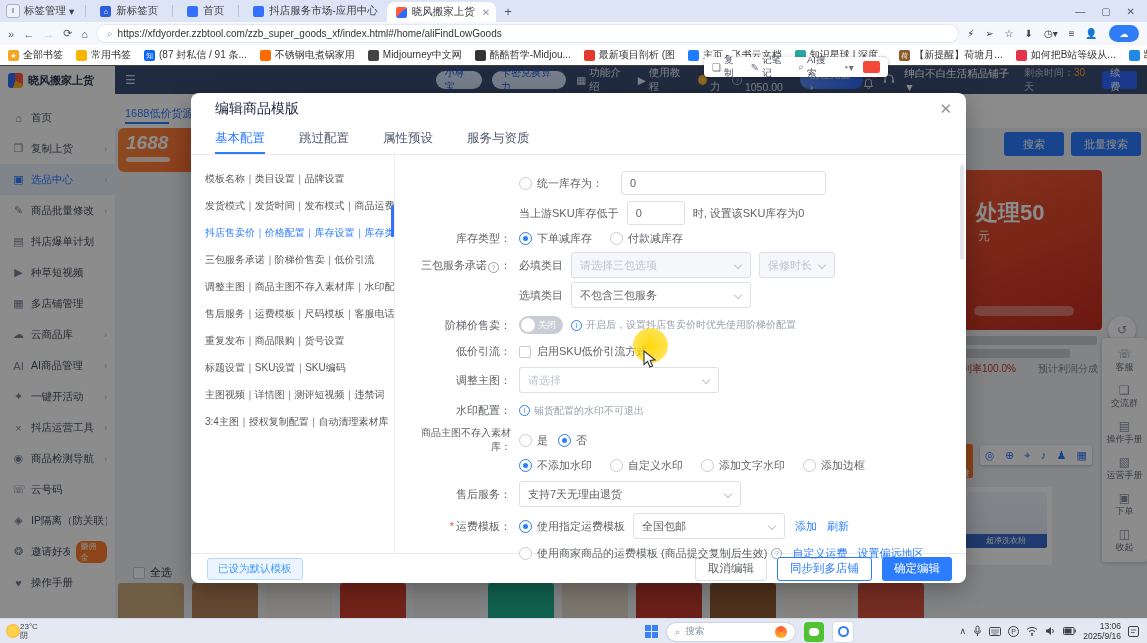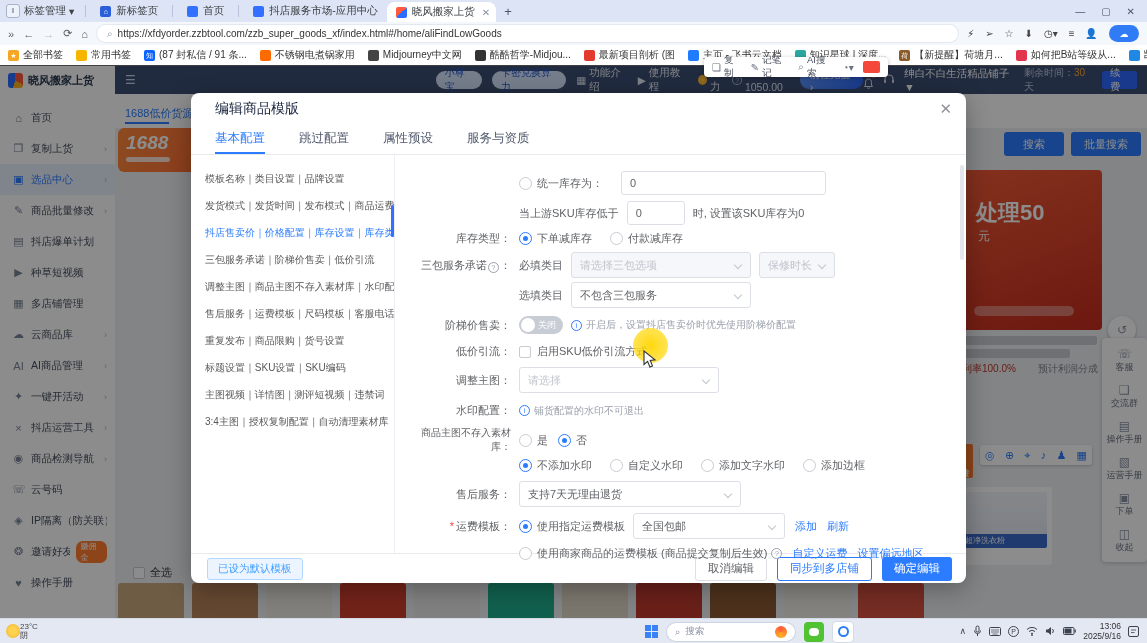--- a/index.html
+++ b/index.html
@@ -70,21 +70,21 @@
   .promo .t1{font-size:22px;font-weight:bold;margin:28px 0 0 14px;}
   .promo .t2{font-size:12px;margin-left:16px;}
   .promo .strip{position:absolute;bottom:14px;left:12px;width:100px;height:10px;background:rgba(255,255,255,.35);border-radius:5px;}
   .sk{position:absolute;background:#c9ccd2;border-radius:2px;}
   .stat1{position:absolute;left:962px;top:296px;font-size:10px;color:#c0392b;}
   .stat2{position:absolute;left:1038px;top:296px;font-size:10px;color:#83878f;}
   .pending{position:absolute;left:958px;top:378px;width:15px;height:34px;background:#ff7d2c;color:#fff;font-size:9px;writing-mode:vertical-lr;text-align:center;border-radius:2px;}
   .iconstrip{position:absolute;left:980px;top:379px;width:112px;height:20px;background:#fff;border-radius:3px;box-shadow:0 1px 3px rgba(0,0,0,.2);display:flex;align-items:center;justify-content:space-around;color:#2b7cff;font-size:11px;}
   .pcard{position:absolute;left:960px;top:421px;width:92px;height:78px;background:#fff;border-radius:3px;padding:5px;}
   .pimg{height:56px;background:linear-gradient(#f2f5fa,#dfe6f2);border-radius:2px;position:relative;overflow:hidden;}
-  .pimg .lbl{position:absolute;bottom:0;left:0;right:0;height:14px;background:#3a6bc9;color:#fff;font-size:8px;text-align:left;line-height:14px;}
+  .pimg .lbl{position:absolute;bottom:0;left:0;right:0;height:14px;background:#3a6bc9;color:#fff;font-size:8px;text-align:center;line-height:14px;}
   .rtool-circle{position:absolute;left:1108px;top:250px;width:28px;height:28px;border-radius:50%;background:#fff;color:#8a93a6;font-size:12px;text-align:center;line-height:28px;box-shadow:0 1px 3px rgba(0,0,0,.25);}
   .rtool{position:absolute;left:1102px;top:272px;width:45px;height:224px;background:#fff;border-radius:4px;box-shadow:0 1px 4px rgba(0,0,0,.2);display:flex;flex-direction:column;justify-content:space-around;padding:4px 0;}
   .rt-item{text-align:center;color:#6b7280;font-size:9px;}
   .rt-item .ic{display:block;font-size:12px;color:#8a93a6;}
   .selall{position:absolute;left:133px;top:499px;display:flex;align-items:center;gap:5px;font-size:11px;color:#333;}
   .cb{width:12px;height:12px;border:1px solid #c8cbd0;border-radius:2px;background:#fff;display:inline-block;}
   .bcards{position:absolute;left:118px;top:517px;right:160px;height:35px;display:flex;gap:8px;overflow:hidden;}
   .bcard{flex:0 0 66px;border-radius:3px 3px 0 0;}
 
   .dim{position:absolute;inset:0;background:rgba(0,0,0,.45);z-index:10;}

